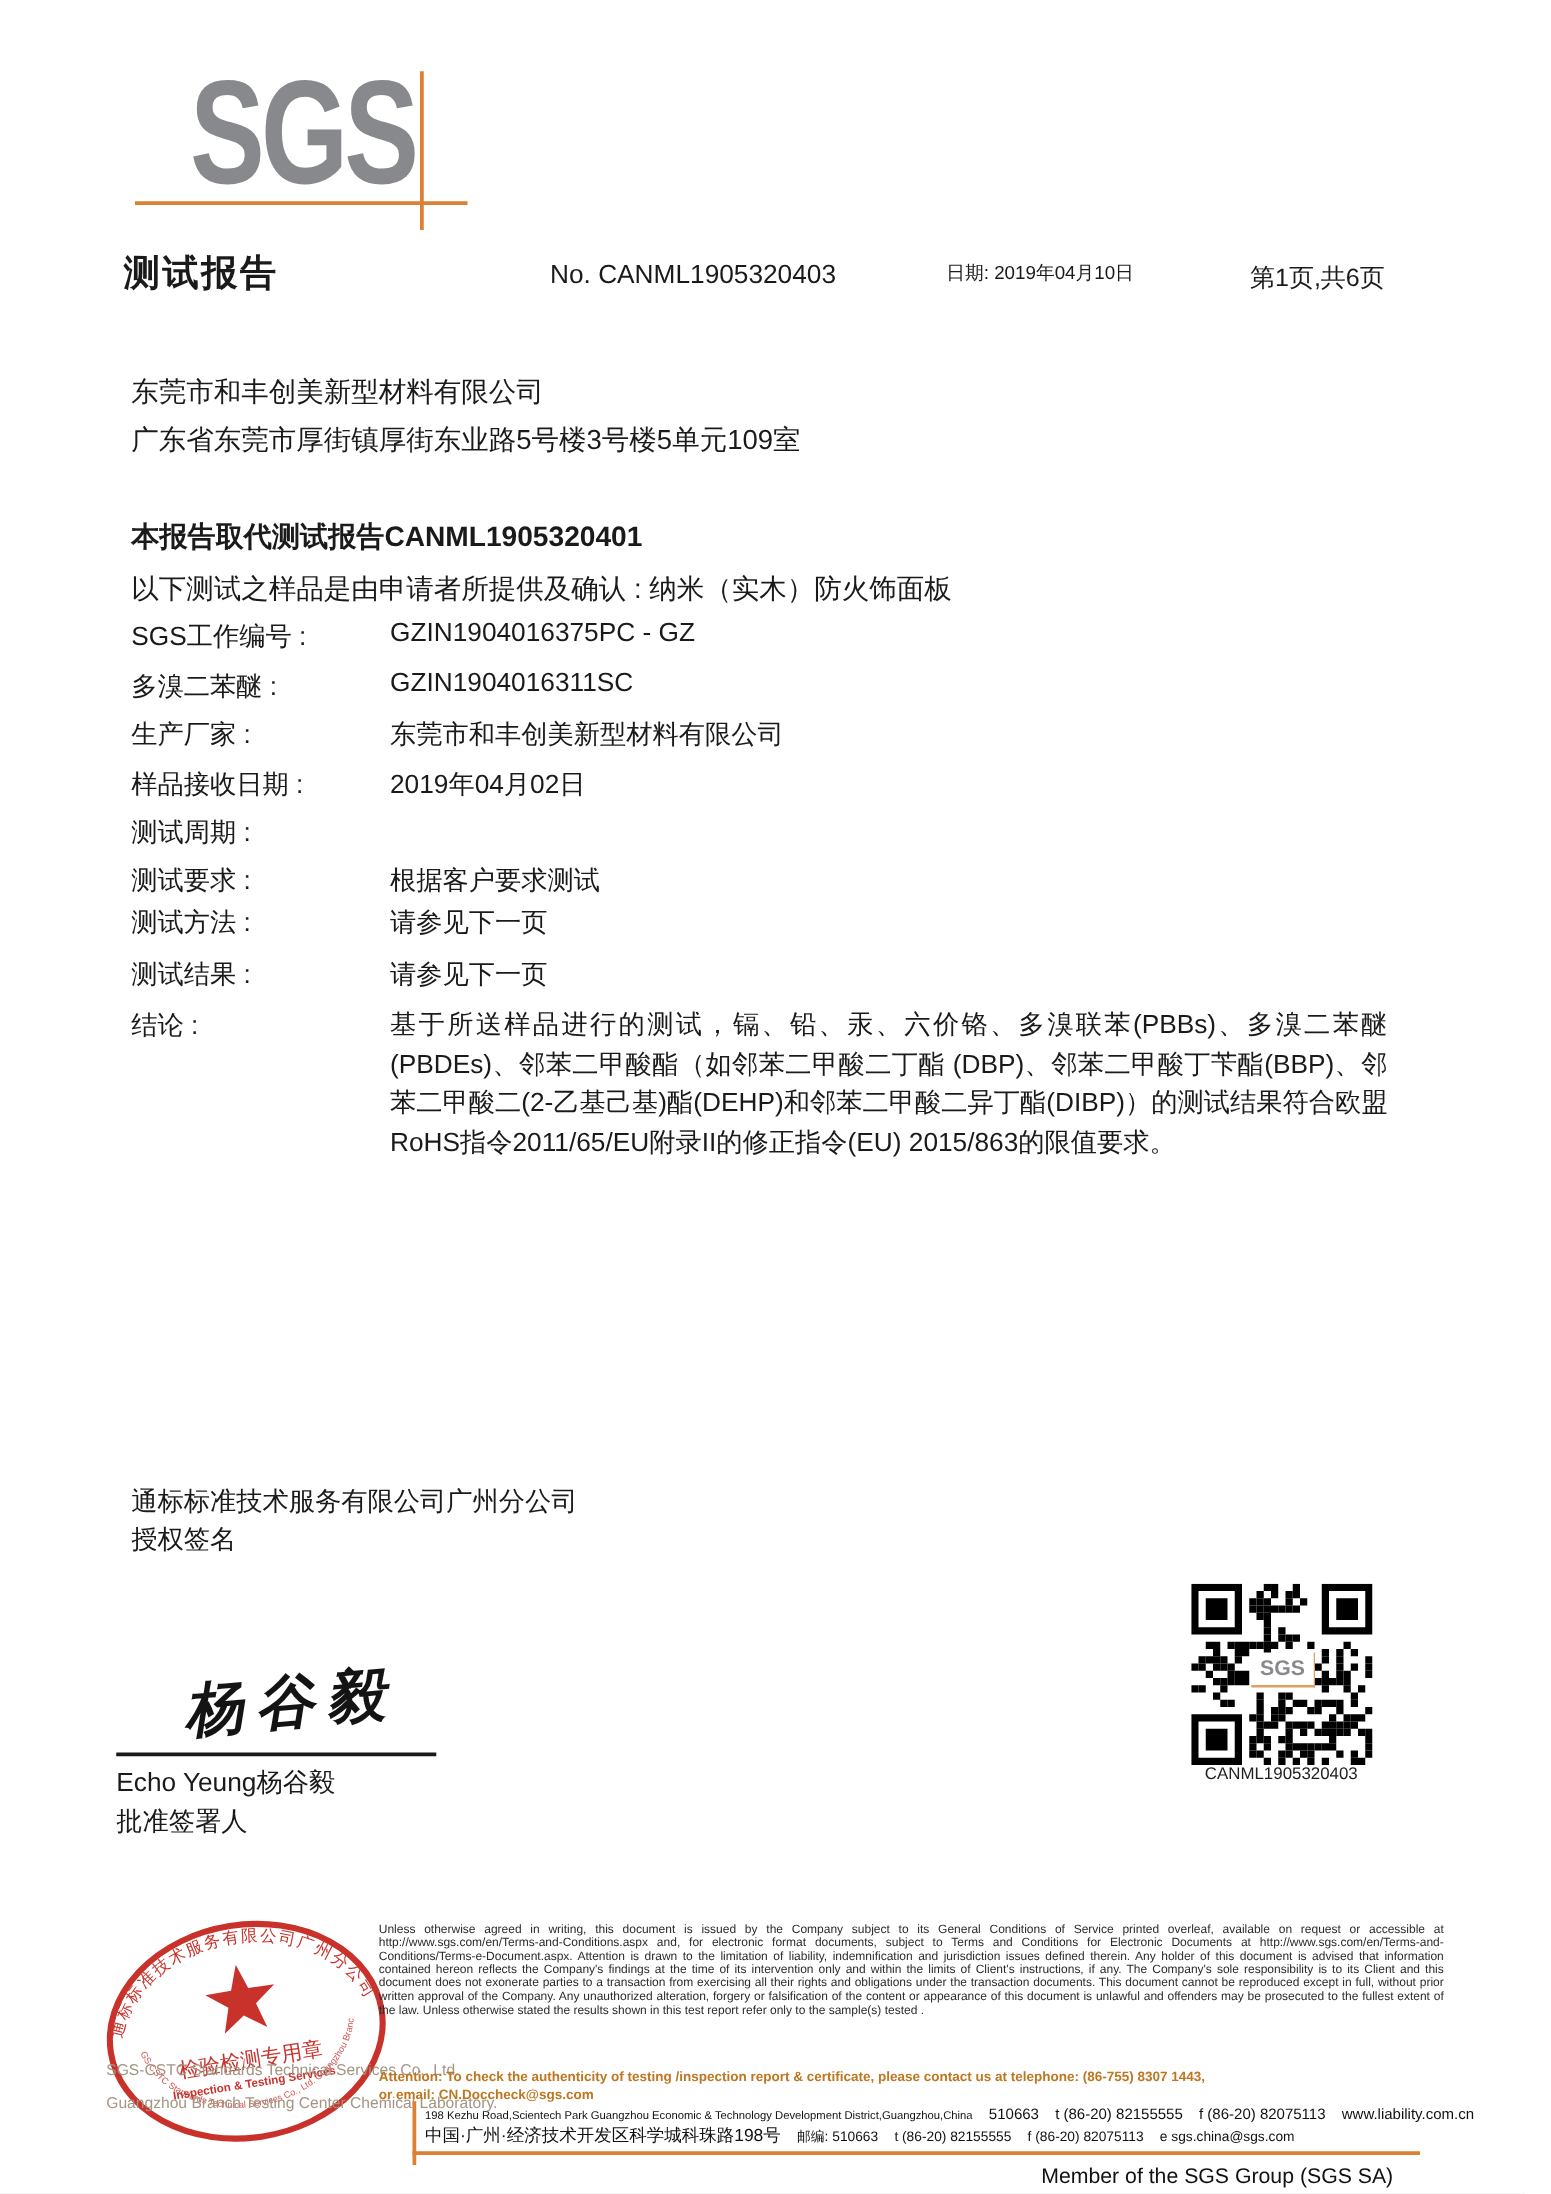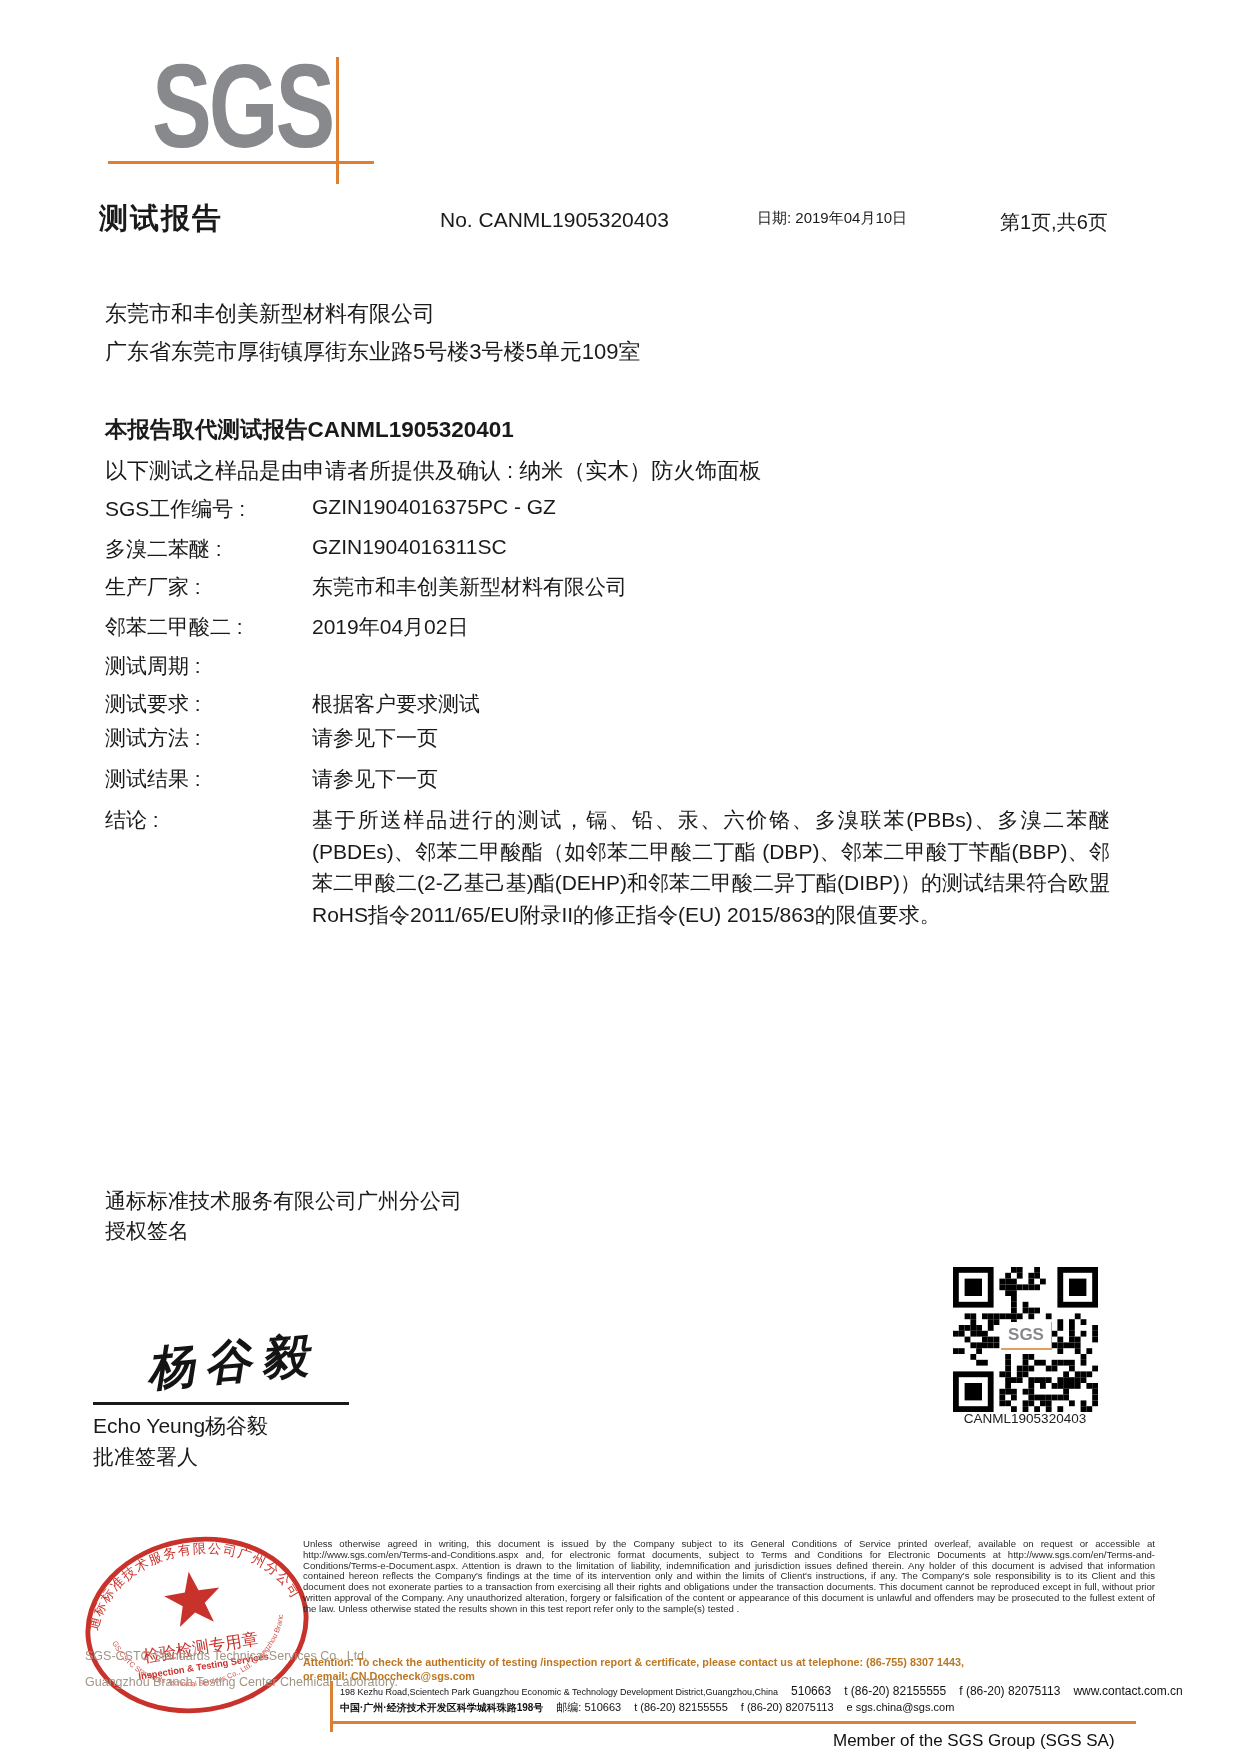--- a/index.html
+++ b/index.html
@@ -49,21 +49,21 @@
   .legal{left:303px;top:1539px;width:852px;font-size:9.6px;line-height:10.8px;
     font-weight:normal;color:#2b2b2b;text-align:justify;}
   .attention{left:303px;top:1656px;width:820px;font-size:10.8px;line-height:13.5px;
     font-weight:bold;color:#bd7722;}
   .addr-vline{left:330px;top:1681px;width:3px;height:51px;background:#dd8033;}
   .addr-hline{left:330px;top:1721px;width:806px;height:3px;background:#dd8033;}
   .addr-row{position:absolute;left:340px;display:flex;gap:13px;align-items:baseline;white-space:nowrap;color:#111;}
   .addr-row1{top:1684px;font-size:9px;}
   .addr-row1 .big{font-size:12px;}
   .addr-row2{top:1700px;font-size:11px;}
-  .addr-cn{font-weight:bold;font-size:10px;}
+  .addr-cn{font-weight:normal;font-size:14px;}
   .member{left:833px;top:1731px;font-size:17px;color:#111;}
   .stamp{left:78px;top:1532px;width:238px;height:186px;opacity:.93;}
 </style>
 </head>
 <body>
 
 <div class="page">
 
   <div class="abs logo-text">SGS</div>
   <div class="abs logo-hline"></div>
@@ -86,21 +86,21 @@
   </div>
   <div class="info-row" style="top:535px">
     <span class="info-label">多溴二苯醚 :</span>
     <span>GZIN1904016311SC</span>
   </div>
   <div class="info-row" style="top:573px">
     <span class="info-label">生产厂家 :</span>
     <span>东莞市和丰创美新型材料有限公司</span>
   </div>
   <div class="info-row" style="top:613px">
-    <span class="info-label">邻苯二甲酸二 :</span>
+    <span class="info-label">样品接收日期 :</span>
     <span>2019年04月02日</span>
   </div>
   <div class="info-row" style="top:652px">
     <span class="info-label">测试周期 :</span>
   </div>
   <div class="info-row" style="top:690px">
     <span class="info-label">测试要求 :</span>
     <span>根据客户要求测试</span>
   </div>
   <div class="info-row" style="top:724px">
@@ -340,21 +340,21 @@
     <span>Attention: To check the authenticity of testing /inspection report &amp; certificate, please contact us at telephone: (86-755) 8307 1443,</span><br>
     <span>or email: CN.Doccheck@sgs.com</span>
   </div>
 
   <div class="abs addr-vline"></div>
   <div class="addr-row addr-row1">
     <span>198 Kezhu Road,Scientech Park Guangzhou Economic &amp; Technology Development District,Guangzhou,China</span>
     <span class="big">510663</span>
     <span class="big">t (86-20) 82155555</span>
     <span class="big">f (86-20) 82075113</span>
-    <span class="big">www.contact.com.cn</span>
+    <span class="big">www.liability.com.cn</span>
   </div>
   <div class="addr-row addr-row2">
     <span class="addr-cn">中国·广州·经济技术开发区科学城科珠路198号</span>
     <span>邮编: 510663</span>
     <span>t (86-20) 82155555</span>
     <span>f (86-20) 82075113</span>
     <span>e  sgs.china@sgs.com</span>
   </div>
   <div class="abs addr-hline"></div>
 

